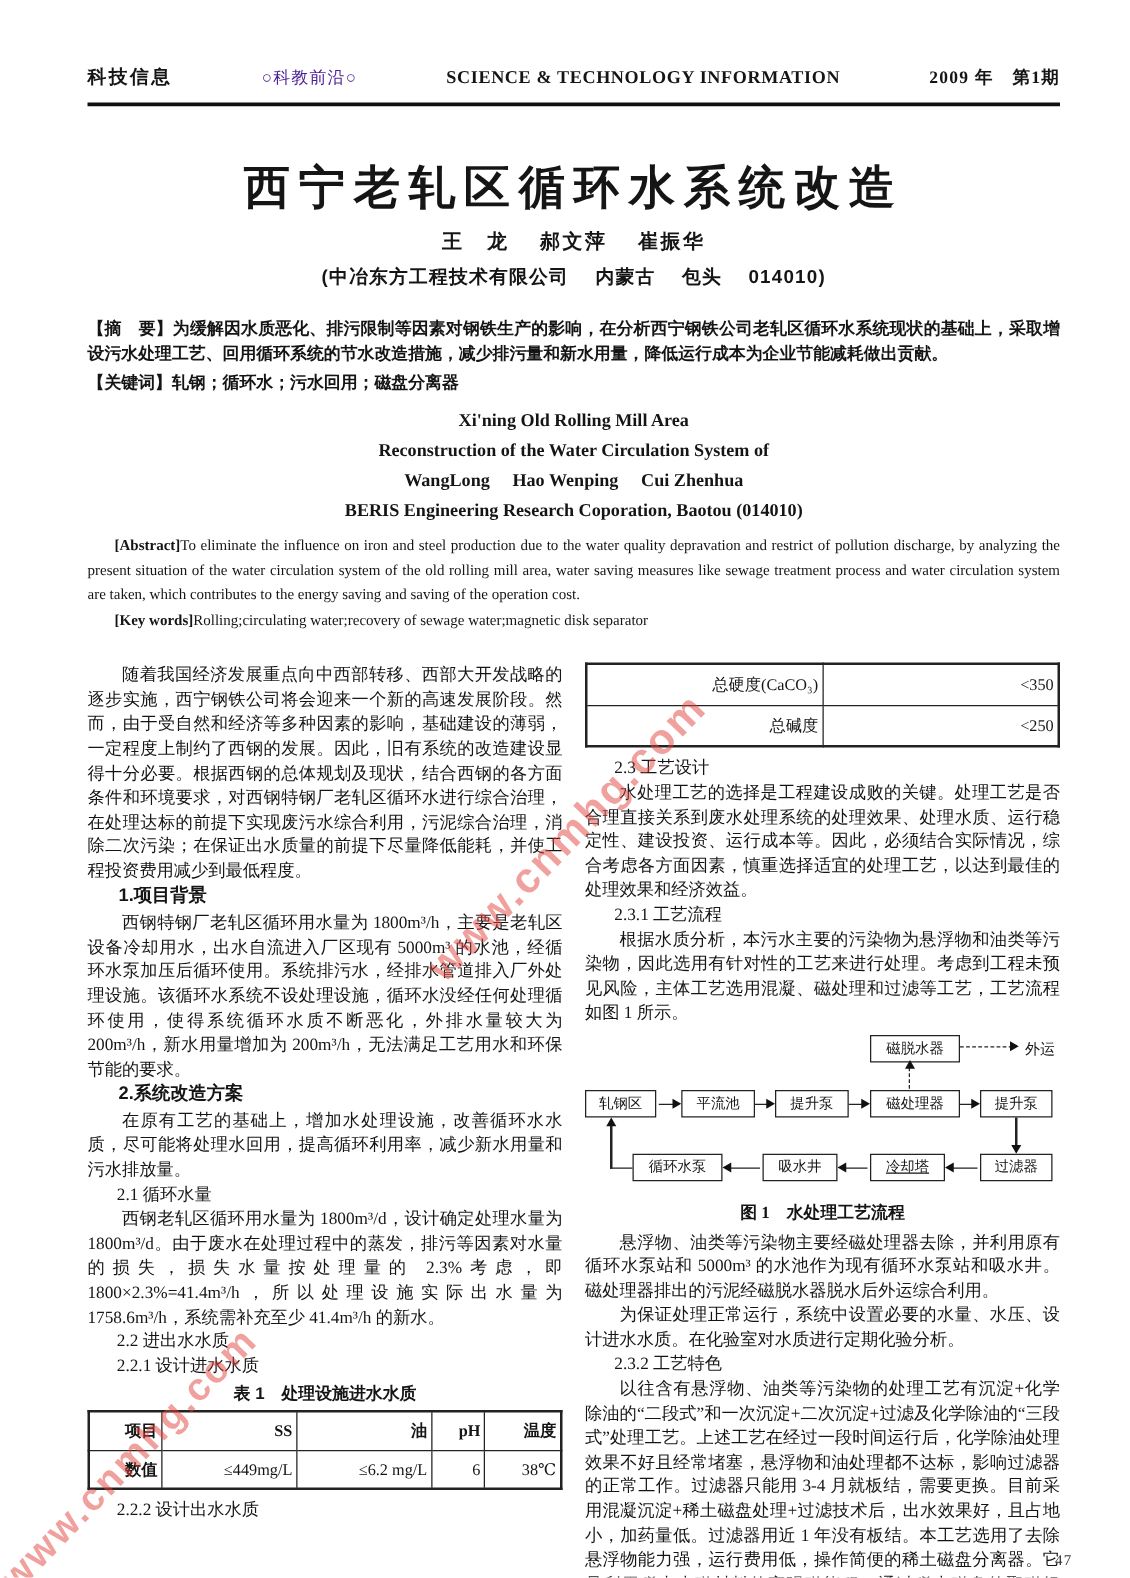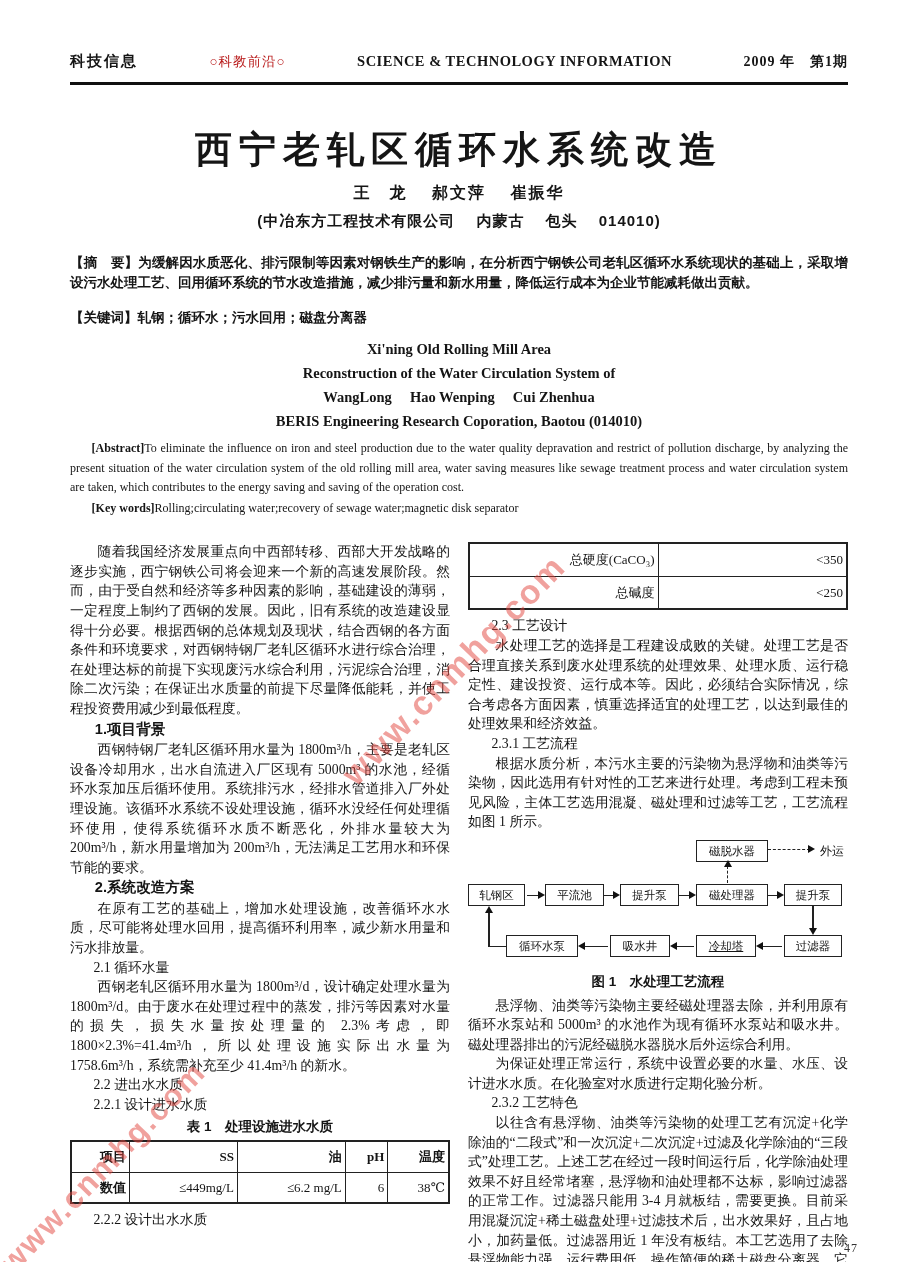--- a/index.html
+++ b/index.html
@@ -7,34 +7,34 @@
     width:904px;height:1262px;overflow:hidden;position:relative;
     background:#ffffff;color:#151515;
     font-family:"Liberation Serif","DejaVu Serif",serif;
   }
   .page{position:relative;width:904px;height:1262px;}
   .inner{padding:52px 56px 0 70px;}
 
   
   .jhead{display:flex;align-items:baseline;justify-content:space-between;font-size:14px;}
   .jhead .jname{font-weight:bold;font-size:15px;letter-spacing:2px;font-family:"Liberation Sans",sans-serif;}
-  .jhead .jcol{font-size:13.5px;color:#b91c1c;letter-spacing:1px;}
+  .jhead .jcol{font-size:13.5px;color:#4c1d95;letter-spacing:1px;}
   .jhead .jen{font-weight:bold;font-size:14.5px;letter-spacing:.5px;}
   .jhead .jissue{font-weight:bold;font-size:14px;letter-spacing:1px;}
   .hrule{border:none;border-top:3px solid #101010;margin:11px 0 0 0;}
 
   
   .title{margin-top:40px;text-align:center;font-size:37px;font-weight:bold;letter-spacing:7px;font-family:"Liberation Sans",sans-serif;}
   .authors{margin-top:8px;text-align:center;font-weight:bold;font-size:16px;letter-spacing:2px;font-family:"Liberation Sans",sans-serif;}
   .affil{margin-top:8px;text-align:center;font-weight:bold;font-size:15px;letter-spacing:1px;font-family:"Liberation Sans",sans-serif;}
 
   
   .absblock{margin-top:22px;font-size:13.5px;line-height:1.5;text-align:justify;font-weight:bold;}
   .absblock .lbl{font-weight:bold;}
-  .kwline{margin-top:14px;}
+  .kwline{margin-top:2px;}
   .entitle{margin-top:10px;text-align:center;font-weight:bold;font-size:14.5px;line-height:1.65;}
   .enabs{margin-top:6px;font-size:12px;line-height:1.6;text-align:justify;}
   .enabs .lbl{font-weight:bold;}
   .enabs p{margin:0 0 2px 0;text-indent:1.8em;}
 
   
   .cols{display:flex;gap:18px;margin-top:24px;}
   .col{flex:1;min-width:0;font-size:13.8px;line-height:19.6px;text-align:justify;}
   .col p{margin:0;text-indent:2em;}
   .h-major{font-weight:bold;font-size:14.6px;text-indent:1.7em;font-family:"Liberation Sans",sans-serif;margin:1px 0;}
@@ -52,21 +52,21 @@
   .fbox{position:absolute;border:1.5px solid #222;font-size:11.5px;line-height:20px;height:20px;text-align:center;background:#fff;white-space:nowrap;}
   .flabel{position:absolute;font-size:12px;white-space:nowrap;}
   .hl{position:absolute;height:1.5px;background:#222;}
   .vl{position:absolute;width:1.5px;background:#222;}
   .hd{position:absolute;height:0;border-top:1.5px dashed #222;}
   .vd{position:absolute;width:0;border-left:1.5px dashed #222;}
   .tr-r{position:absolute;width:0;height:0;border-left:7px solid #111;border-top:4px solid transparent;border-bottom:4px solid transparent;}
   .tr-l{position:absolute;width:0;height:0;border-right:7px solid #111;border-top:4px solid transparent;border-bottom:4px solid transparent;}
   .tr-u{position:absolute;width:0;height:0;border-bottom:7px solid #111;border-left:4px solid transparent;border-right:4px solid transparent;}
   .tr-d{position:absolute;width:0;height:0;border-top:7px solid #111;border-left:4px solid transparent;border-right:4px solid transparent;}
-  .figcap{text-align:center;font-weight:bold;font-size:13.5px;margin:4px 0 4px 0;font-family:Liberation Sans, sans-serif;}
+  .figcap{text-align:center;font-weight:bold;font-size:13.5px;margin:4px 0 4px 0;font-family:Liberation Serif, serif;}
 
   
   .wm{position:absolute;font-family:"Liberation Sans",sans-serif;font-weight:bold;
       font-size:34px;letter-spacing:2px;opacity:.5;transform-origin:0 50%;
       pointer-events:none;white-space:nowrap;}
   .wm1{left:348px;top:760px;transform:rotate(-46deg);}
   .wm2{left:6px;top:1250px;transform:rotate(-46deg);font-size:31px;}
 
   .pagenum{position:absolute;right:46px;bottom:6px;font-size:12px;color:#333;letter-spacing:1px;}
 </style>

